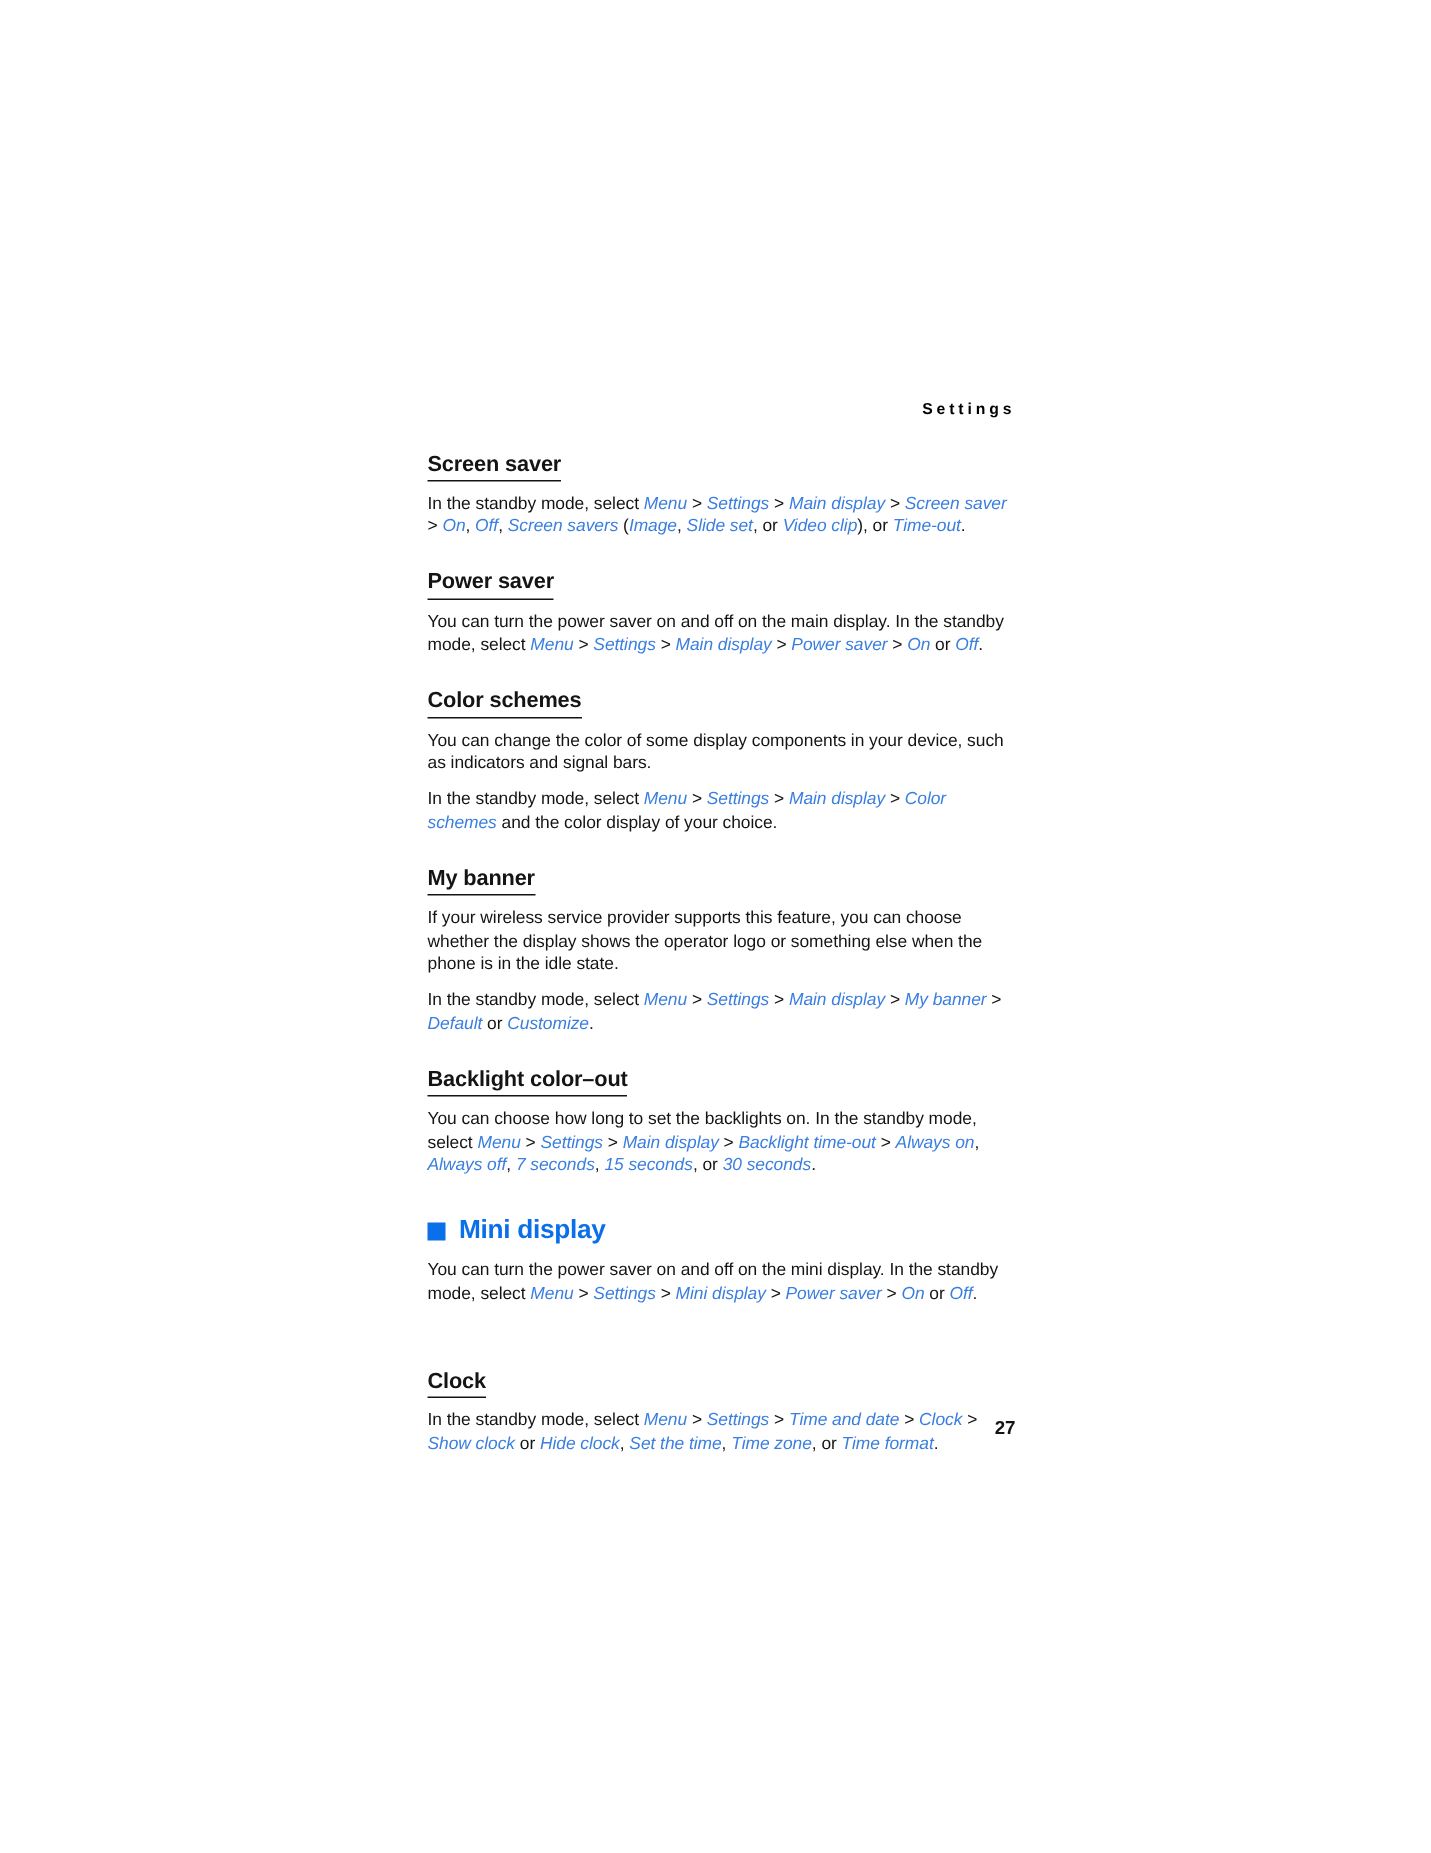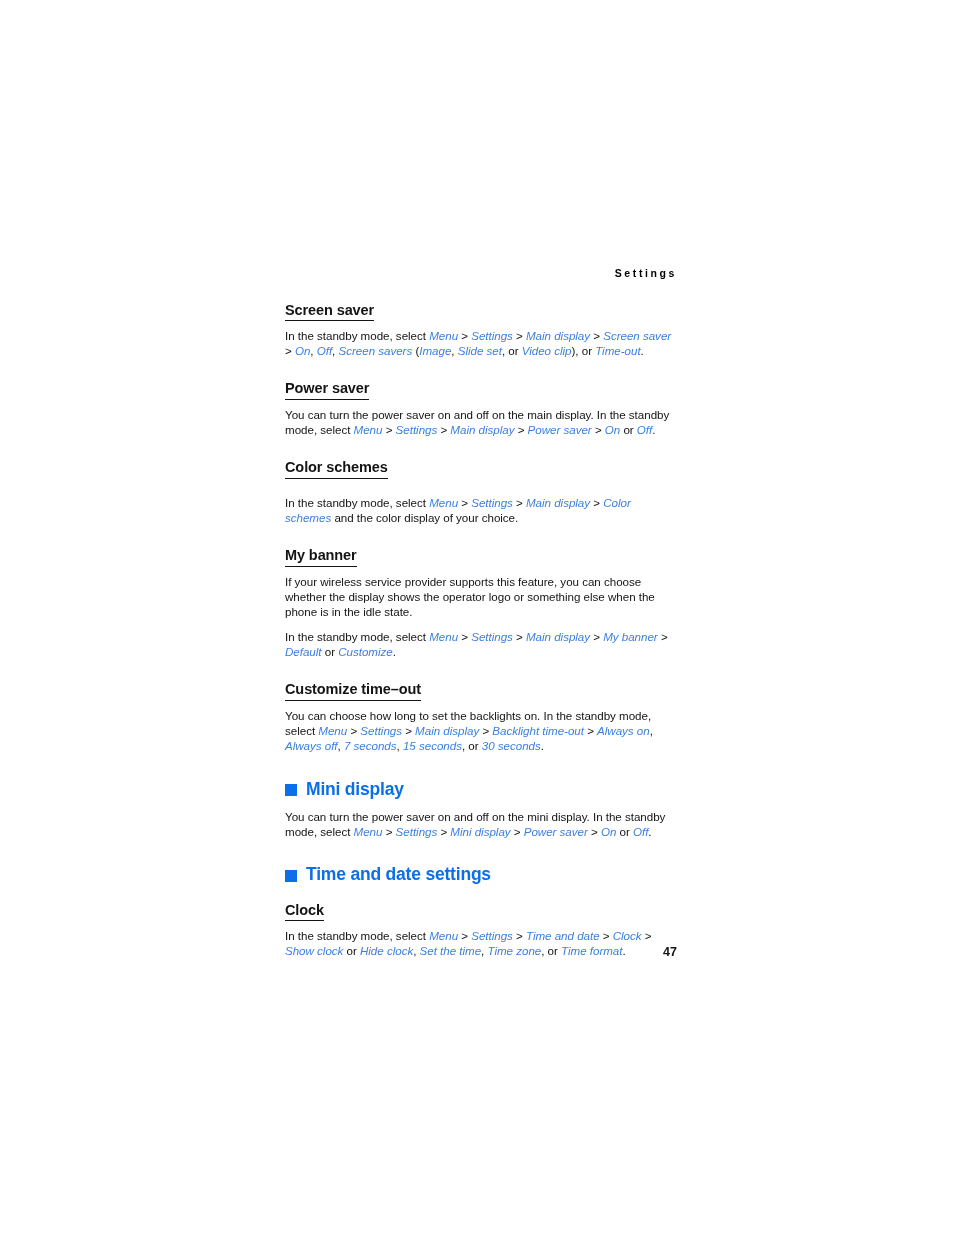--- a/index.html
+++ b/index.html
@@ -124,47 +124,44 @@
         <div class="h-sub-wrap"><div class="h-sub">Screen saver</div></div>
         <div class="gap-head-para"></div>
         <p class="body"><span class="sep">In the standby mode, select </span><span class="lk">Menu</span><span class="sep"> &gt; </span><span class="lk">Settings</span><span class="sep"> &gt; </span><span class="lk">Main display</span><span class="sep"> &gt; </span><span class="lk">Screen saver</span><span class="sep"> &gt; </span><span class="lk">On</span><span class="sep">, </span><span class="lk">Off</span><span class="sep">, </span><span class="lk">Screen savers</span><span class="sep"> (</span><span class="lk">Image</span><span class="sep">, </span><span class="lk">Slide set</span><span class="sep">, or </span><span class="lk">Video clip</span><span class="sep">), or </span><span class="lk">Time-out</span><span class="sep">.</span></p>
         <div class="gap-sec-sm"></div>
         <div class="h-sub-wrap"><div class="h-sub">Power saver</div></div>
         <div class="gap-head-para"></div>
         <p class="body"><span class="sep">You can turn the power saver on and off on the main display. In the standby mode, select </span><span class="lk">Menu</span><span class="sep"> &gt; </span><span class="lk">Settings</span><span class="sep"> &gt; </span><span class="lk">Main display</span><span class="sep"> &gt; </span><span class="lk">Power saver</span><span class="sep"> &gt; </span><span class="lk">On</span><span class="sep"> or </span><span class="lk">Off</span><span class="sep">.</span></p>
         <div class="gap-sec-sm"></div>
         <div class="h-sub-wrap"><div class="h-sub">Color schemes</div></div>
         <div class="gap-head-para"></div>
+        <p class="body"><span class="sep">You can change the color of some display components in your device, such as indicators and signal bars.</span></p>
         <div class="gap-para-para"></div>
         <p class="body"><span class="sep">In the standby mode, select </span><span class="lk">Menu</span><span class="sep"> &gt; </span><span class="lk">Settings</span><span class="sep"> &gt; </span><span class="lk">Main display</span><span class="sep"> &gt; </span><span class="lk">Color schemes</span><span class="sep"> and the color display of your choice.</span></p>
         <div class="gap-sec-sm"></div>
         <div class="h-sub-wrap"><div class="h-sub">My banner</div></div>
         <div class="gap-head-para"></div>
         <p class="body"><span class="sep">If your wireless service provider supports this feature, you can choose whether the display shows the operator logo or something else when the phone is in the idle state.</span></p>
         <div class="gap-para-para"></div>
         <p class="body"><span class="sep">In the standby mode, select </span><span class="lk">Menu</span><span class="sep"> &gt; </span><span class="lk">Settings</span><span class="sep"> &gt; </span><span class="lk">Main display</span><span class="sep"> &gt; </span><span class="lk">My banner</span><span class="sep"> &gt; </span><span class="lk">Default</span><span class="sep"> or </span><span class="lk">Customize</span><span class="sep">.</span></p>
         <div class="gap-sec-sm"></div>
-        <div class="h-sub-wrap"><div class="h-sub">Customize time–out</div></div>
+        <div class="h-sub-wrap"><div class="h-sub">Backlight color–out</div></div>
         <div class="gap-head-para"></div>
         <p class="body"><span class="sep">You can choose how long to set the backlights on. In the standby mode, select </span><span class="lk">Menu</span><span class="sep"> &gt; </span><span class="lk">Settings</span><span class="sep"> &gt; </span><span class="lk">Main display</span><span class="sep"> &gt; </span><span class="lk">Backlight time-out</span><span class="sep"> &gt; </span><span class="lk">Always on</span><span class="sep">, </span><span class="lk">Always off</span><span class="sep">, </span><span class="lk">7 seconds</span><span class="sep">, </span><span class="lk">15 seconds</span><span class="sep">, or </span><span class="lk">30 seconds</span><span class="sep">.</span></p>
         <div class="gap-sec-blue"></div>
         <div class="h-blue">
           <span class="bullet-square"></span>
           <span>Mini display</span>
         </div>
         <div class="gap-blue-para"></div>
         <p class="body"><span class="sep">You can turn the power saver on and off on the mini display. In the standby mode, select </span><span class="lk">Menu</span><span class="sep"> &gt; </span><span class="lk">Settings</span><span class="sep"> &gt; </span><span class="lk">Mini display</span><span class="sep"> &gt; </span><span class="lk">Power saver</span><span class="sep"> &gt; </span><span class="lk">On</span><span class="sep"> or </span><span class="lk">Off</span><span class="sep">.</span></p>
         <div class="gap-sec-blue"></div>
-        <div class="h-blue">
-          <span class="bullet-square"></span>
-          <span>Time and date settings</span>
-        </div>
         <div class="gap-blue-sub"></div>
         <div class="h-sub-wrap"><div class="h-sub">Clock</div></div>
         <div class="gap-head-para"></div>
         <p class="body"><span class="sep">In the standby mode, select </span><span class="lk">Menu</span><span class="sep"> &gt; </span><span class="lk">Settings</span><span class="sep"> &gt; </span><span class="lk">Time and date</span><span class="sep"> &gt; </span><span class="lk">Clock</span><span class="sep"> &gt; </span><span class="lk">Show clock</span><span class="sep"> or </span><span class="lk">Hide clock</span><span class="sep">, </span><span class="lk">Set the time</span><span class="sep">, </span><span class="lk">Time zone</span><span class="sep">, or </span><span class="lk">Time format</span><span class="sep">.</span></p>
       </div>
 
   </div>
 
-  <div class="folio">47</div>
+  <div class="folio">27</div>
 
 </div>
 
 </body></html>

